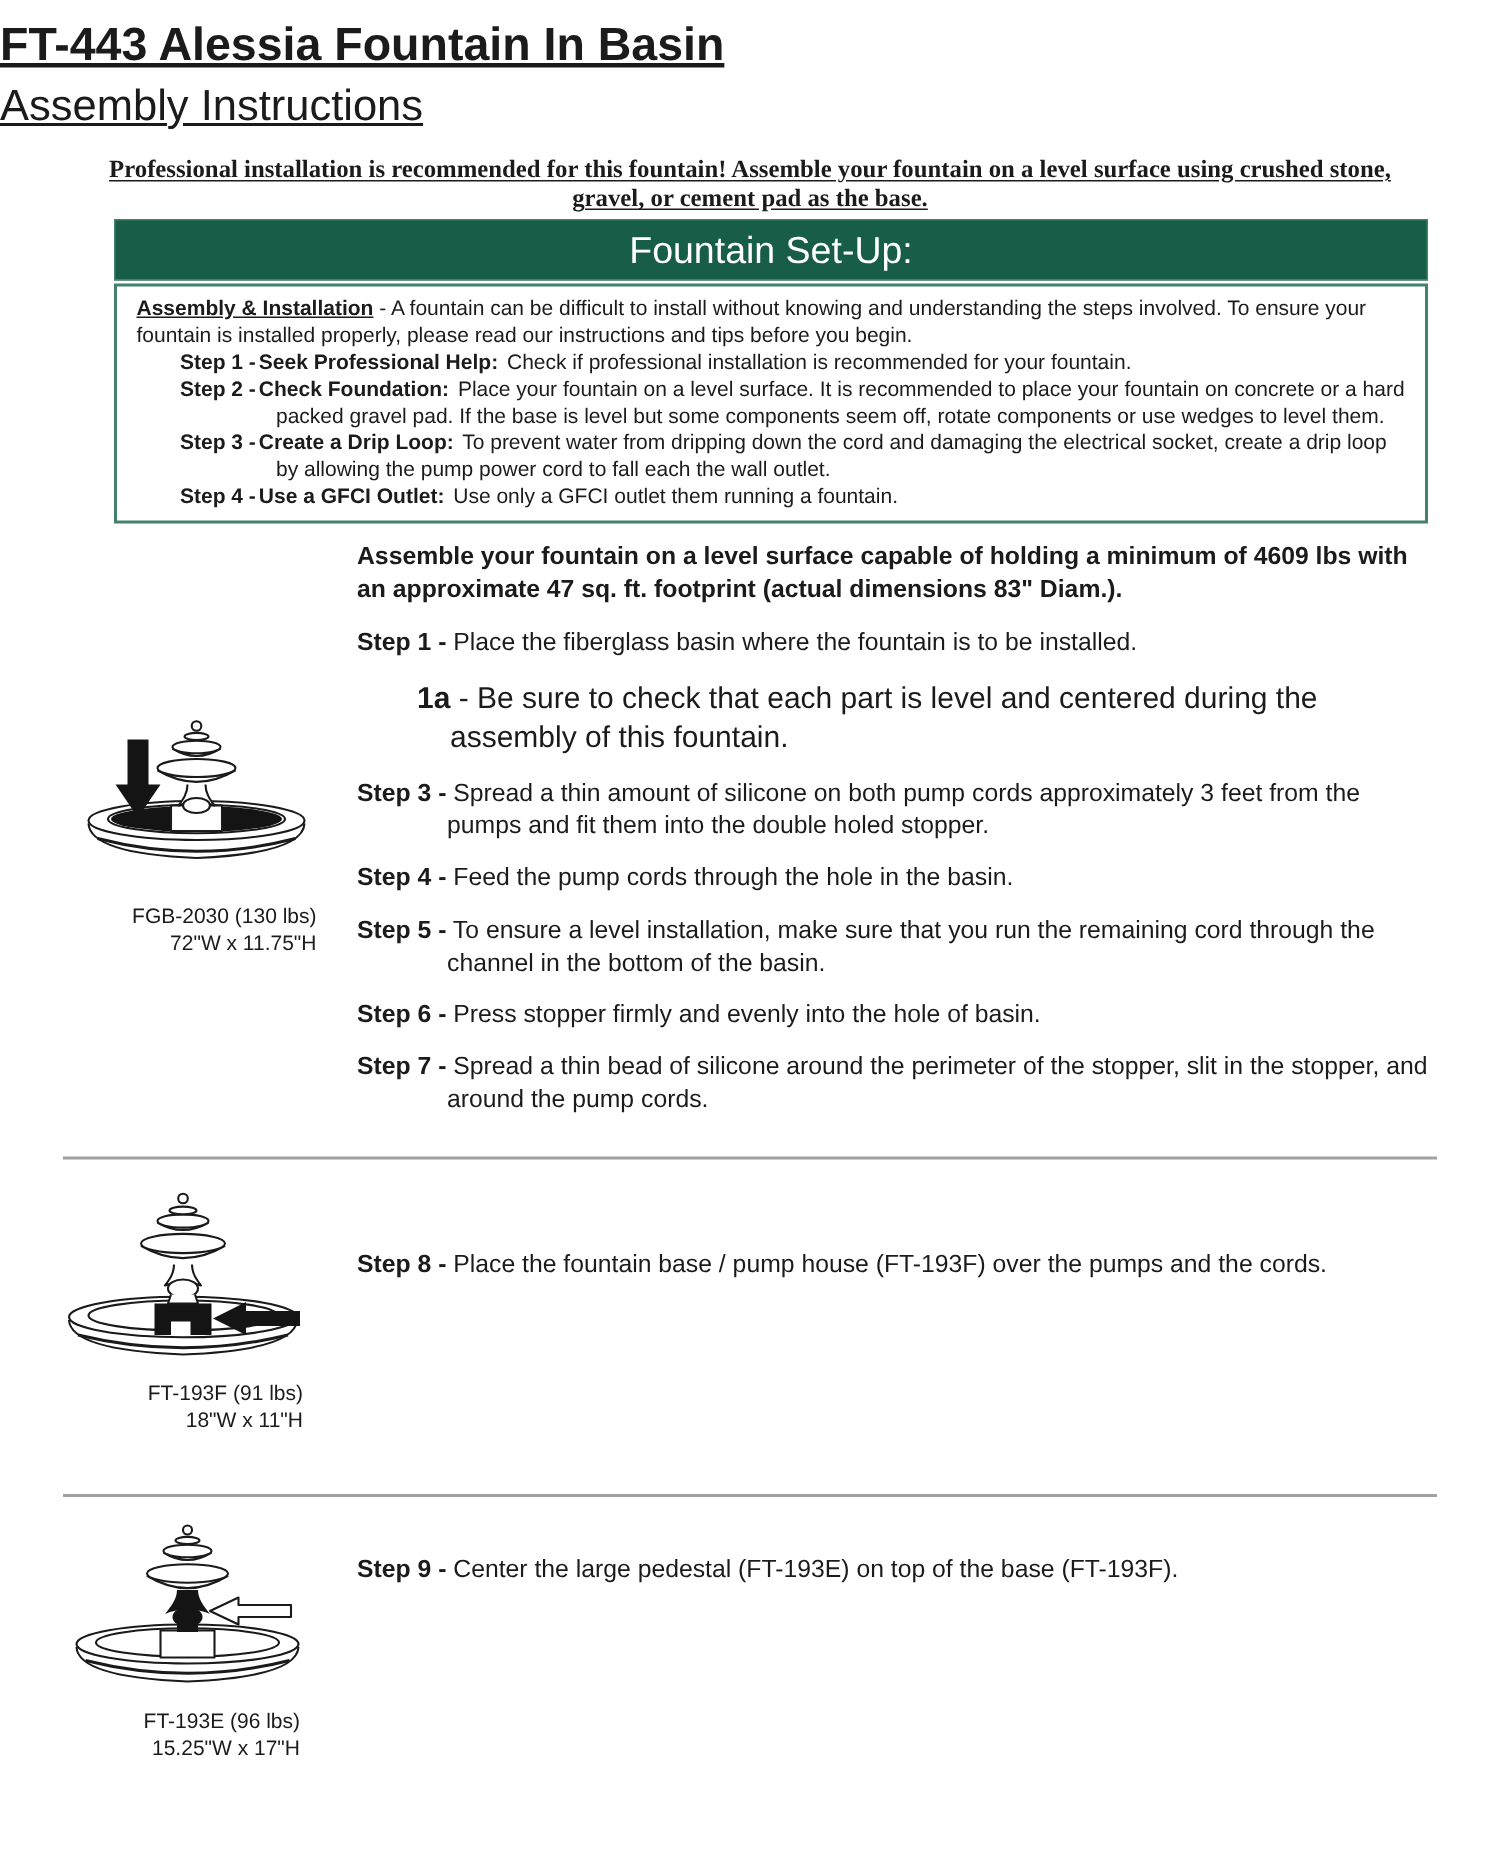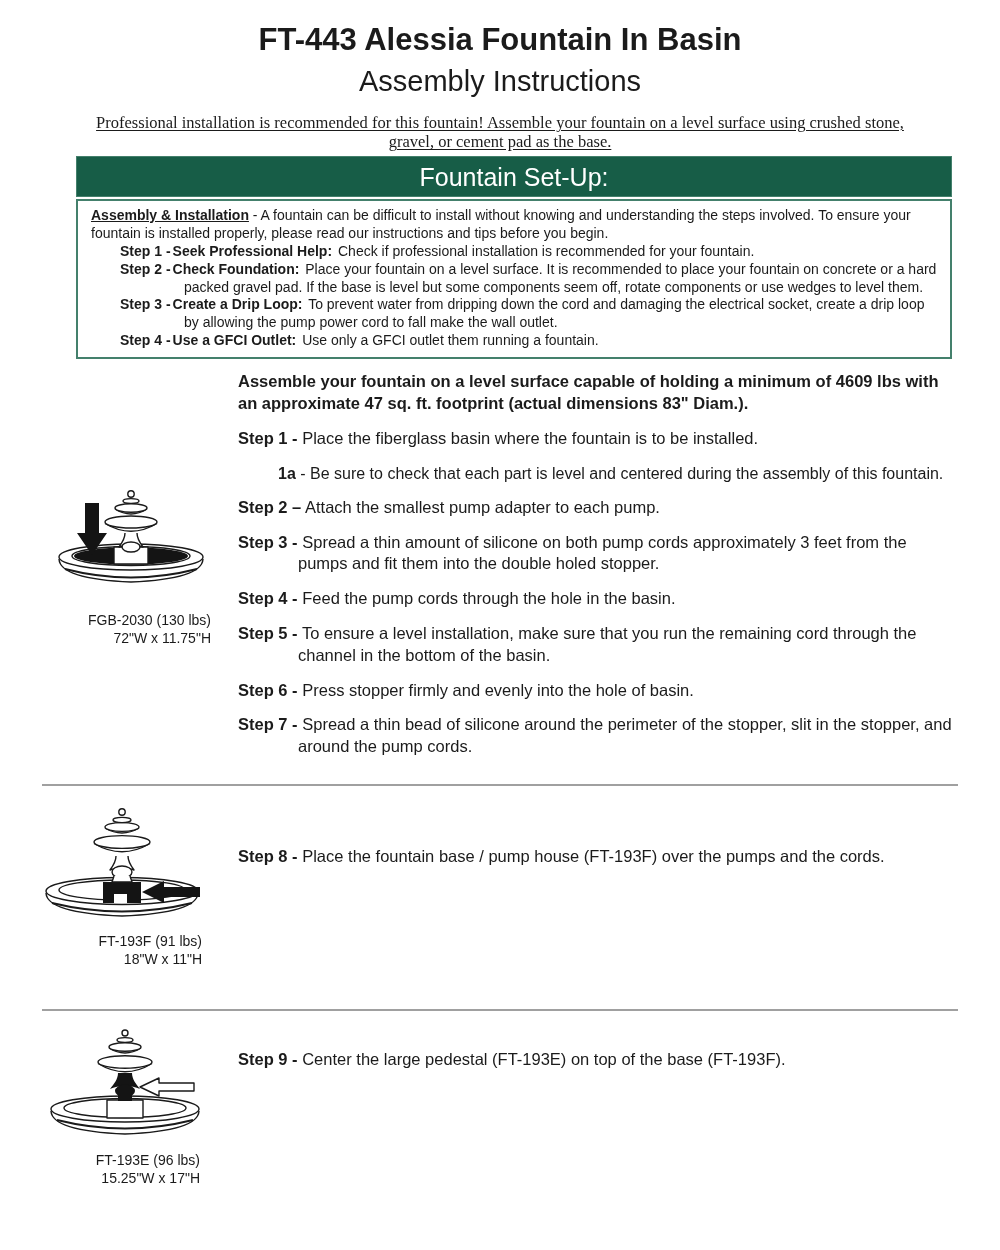--- a/index.html
+++ b/index.html
@@ -7,46 +7,46 @@
     --box-border:#44806C;
     --divider:#A0A0A0;
     --ink:#1b1b1b;
   }
   *{box-sizing:border-box;margin:0;padding:0;}
   html,body{background:#ffffff;}
   body{width:1000px;font-family:"Liberation Sans",sans-serif;color:var(--ink);}
   .page{position:relative;width:1000px;height:1250px;background:#fff;overflow:hidden;}
 
   
-  .header{padding-top:24px;text-align:center;}
+  .header{padding-top:14px;text-decoration:underline;}
   .title{font-size:31px;font-weight:bold;line-height:1.05;letter-spacing:0px;}
   .subtitle{font-size:29px;font-weight:400;margin-top:9px;line-height:1.05;}
 
   
   .warning{margin-top:17px;text-align:center;font-family:"Liberation Serif",serif;
-           font-weight:normal;font-size:16.5px;line-height:1.18;}
+           font-weight:bold;font-size:16.5px;line-height:1.18;}
   .warning div{white-space:nowrap;text-decoration:underline;text-underline-offset:2px;}
 
   
   .setup{margin:4px 48px 0 48px;padding-left:28px;}
   .setup-banner{background:var(--banner-green);border:1px solid var(--box-border);
     color:#fff;text-align:center;height:41px;line-height:40px;font-size:25px;margin-bottom:2px;}
   .setup-box{border:2px solid var(--box-border);background:#fff;padding:6px 13px 7px 13px;
     font-size:14px;line-height:1.28;}
   .u{text-decoration:underline;}
   .sstep{margin-left:29px;padding-left:64px;text-indent:-64px;}
   .sstep b{padding-right:2px;}
 
   
   .main{position:relative;padding-top:12px;}
   .m-intro{margin:0 45px 13px 238px;font-weight:bold;font-size:16.5px;line-height:1.33;}
   .mstep{margin:0 45px 13px 238px;padding-left:60px;text-indent:-60px;
          font-size:16.5px;line-height:1.32;}
   .msub{margin:0 45px 13px 278px;padding-left:22px;text-indent:-22px;
-        font-size:16px;line-height:1.32;}
+        font-size:20px;line-height:1.32;}
 
   
   .fig{position:absolute;text-align:right;}
   .fig1{left:55px;top:130px;width:156px;}
   .fig2{left:42px;top:20px;width:160px;}
   .fig3{left:45px;top:16px;width:155px;}
   .figcap{margin-top:4px;font-size:14px;line-height:1.3;}
 
   hr.divider{border:0;border-top:2px solid var(--divider);margin:26px 42px 0 42px;}
   .sec8{position:relative;height:197px;}
@@ -71,21 +71,21 @@
     <div>Professional installation is recommended for this fountain! Assemble your fountain on a level surface using crushed stone,</div>
     <div>gravel, or cement pad as the base.</div>
   </div>
 
   <div class="setup">
     <div class="setup-banner">Fountain Set-Up:</div>
     <div class="setup-box">
       <div><b class="u">Assembly &amp; Installation</b> <span>- A fountain can be difficult to install without knowing and understanding the steps involved. To ensure your fountain is installed properly, please read our instructions and tips before you begin.</span></div>
       <div class="sstep"><b>Step 1 -</b><b>Seek Professional Help:</b> <span>Check if professional installation is recommended for your fountain.</span></div>
       <div class="sstep"><b>Step 2 -</b><b>Check Foundation:</b> <span>Place your fountain on a level surface. It is recommended to place your fountain on concrete or a hard packed gravel pad. If the base is level but some components seem off, rotate components or use wedges to level them.</span></div>
-      <div class="sstep"><b>Step 3 -</b><b>Create a Drip Loop:</b> <span>To prevent water from dripping down the cord and damaging the electrical socket, create a drip loop by allowing the pump power cord to fall make the wall outlet.</span></div>
+      <div class="sstep"><b>Step 3 -</b><b>Create a Drip Loop:</b> <span>To prevent water from dripping down the cord and damaging the electrical socket, create a drip loop by allowing the pump power cord to fall each the wall outlet.</span></div>
       <div class="sstep"><b>Step 4 -</b><b>Use a GFCI Outlet:</b> <span>Use only a GFCI outlet them running a fountain.</span></div>
     </div>
   </div>
 
   <div class="main">
 
     <div class="fig fig1">
       <svg width="156" height="118" viewBox="0 0 156 118">
         <g fill="none" stroke="#1a1a1a" stroke-width="1.4" stroke-linejoin="round">
 
@@ -115,21 +115,20 @@
       <div class="figcap">
         <div>FGB-2030 (130 lbs)</div>
         <div>72"W x 11.75"H</div>
       </div>
     </div>
 
     <div class="m-intro">Assemble your fountain on a level surface capable of holding a minimum of 4609 lbs with an approximate 47 sq. ft. footprint (actual dimensions 83" Diam.).</div>
 
     <div class="mstep"><b>Step 1 -</b> <span>Place the fiberglass basin where the fountain is to be installed.</span></div>
     <div class="msub"><b>1a</b> <span>- Be sure to check that each part is level and centered during the assembly of this fountain.</span></div>
-    <div class="mstep"><b>Step 2 –</b> <span>Attach the smallest pump adapter to each pump.</span></div>
     <div class="mstep"><b>Step 3 -</b> <span>Spread a thin amount of silicone on both pump cords approximately 3 feet from the pumps and fit them into the double holed stopper.</span></div>
     <div class="mstep"><b>Step 4 -</b> <span>Feed the pump cords through the hole in the basin.</span></div>
     <div class="mstep"><b>Step 5 -</b> <span>To ensure a level installation, make sure that you run the remaining cord through the channel in the bottom of the basin.</span></div>
     <div class="mstep"><b>Step 6 -</b> <span>Press stopper firmly and evenly into the hole of basin.</span></div>
     <div class="mstep"><b>Step 7 -</b> <span>Spread a thin bead of silicone around the perimeter of the stopper, slit in the stopper, and around the pump cords.</span></div>
   </div>
 
   <hr class="divider">
 
   <div class="sec8">

